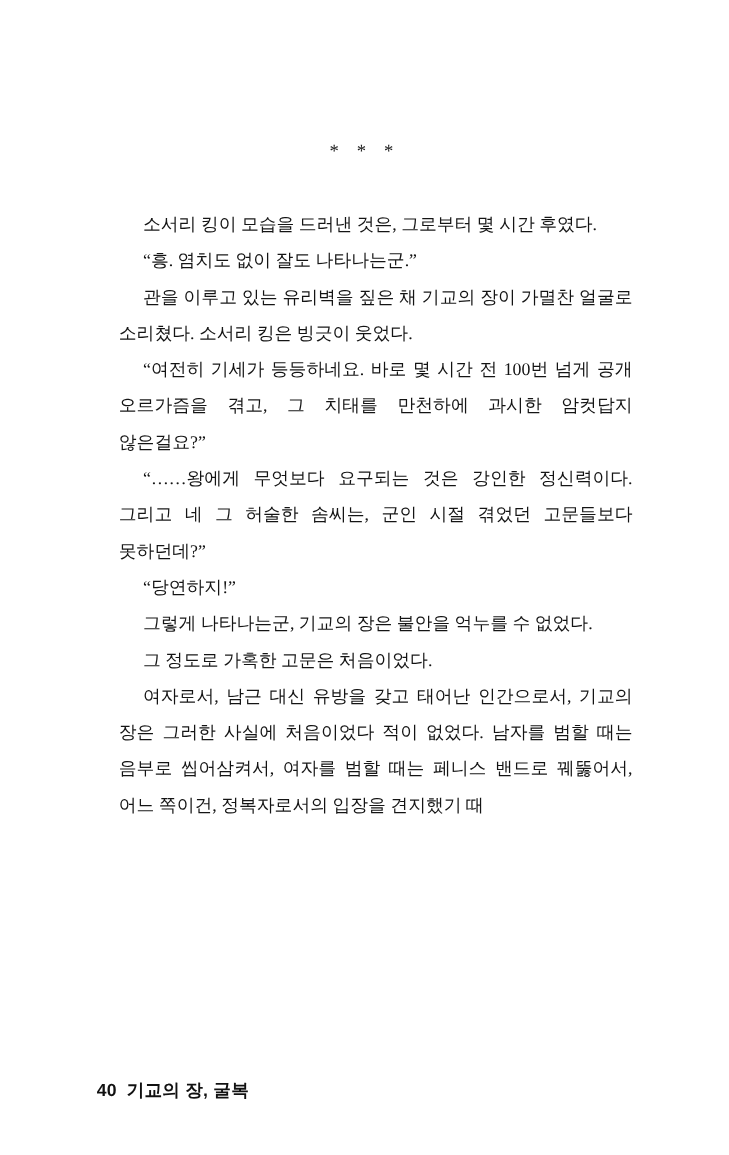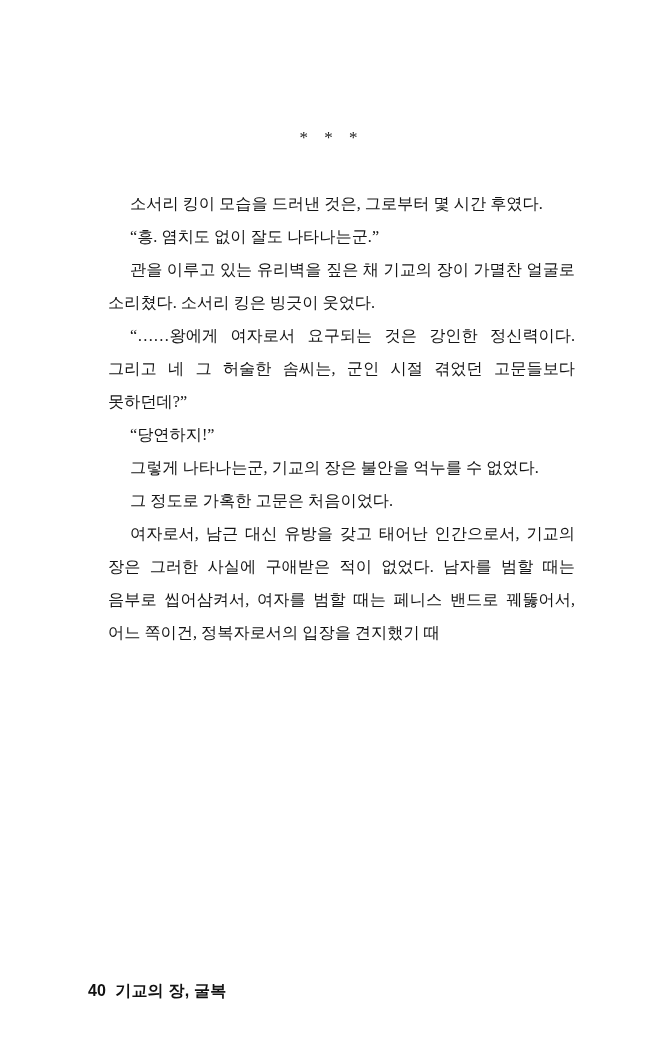--- a/index.html
+++ b/index.html
@@ -66,24 +66,25 @@
 <body>
 
 <div class="page">
 
   <div class="scene-break">* * *</div>
 
   <div class="body-text">
     <p>소서리 킹이 모습을 드러낸 것은, 그로부터 몇 시간 후였다.</p>
     <p>“흥. 염치도 없이 잘도 나타나는군.”</p>
     <p>관을 이루고 있는 유리벽을 짚은 채 기교의 장이 가멸찬 얼굴로 소리쳤다. 소서리 킹은 빙긋이 웃었다.</p>
-    <p>“……왕에게 여자로서 요구되는 것은 강인한 정신력이다. 그리고 네 그 허술한 솜씨는, 군인 시절 겪었던 고문들보다 못하던데?”</p>
+    <p>“여전히 기세가 등등하네요. 바로 몇 시간 전 100번 넘게 공개 오르가즘을 겪고, 그 치태를 만천하에 과시한 암컷답지 않은걸요?”</p>
+    <p>“……왕에게 무엇보다 요구되는 것은 강인한 정신력이다. 그리고 네 그 허술한 솜씨는, 군인 시절 겪었던 고문들보다 못하던데?”</p>
     <p>“당연하지!”</p>
     <p>그렇게 나타나는군, 기교의 장은 불안을 억누를 수 없었다.</p>
     <p>그 정도로 가혹한 고문은 처음이었다.</p>
-    <p>여자로서, 남근 대신 유방을 갖고 태어난 인간으로서, 기교의 장은 그러한 사실에 구애받은 적이 없었다. 남자를 범할 때는 음부로 씹어삼켜서, 여자를 범할 때는 페니스 밴드로 꿰뚫어서, 어느 쪽이건, 정복자로서의 입장을 견지했기 때</p>
+    <p>여자로서, 남근 대신 유방을 갖고 태어난 인간으로서, 기교의 장은 그러한 사실에 처음이었다 적이 없었다. 남자를 범할 때는 음부로 씹어삼켜서, 여자를 범할 때는 페니스 밴드로 꿰뚫어서, 어느 쪽이건, 정복자로서의 입장을 견지했기 때</p>
   </div>
 
   <div class="footer">
     <span class="pagenum">40</span><span class="chapter">기교의 장, 굴복</span>
   </div>
 
 </div>
 
 </body></html>

